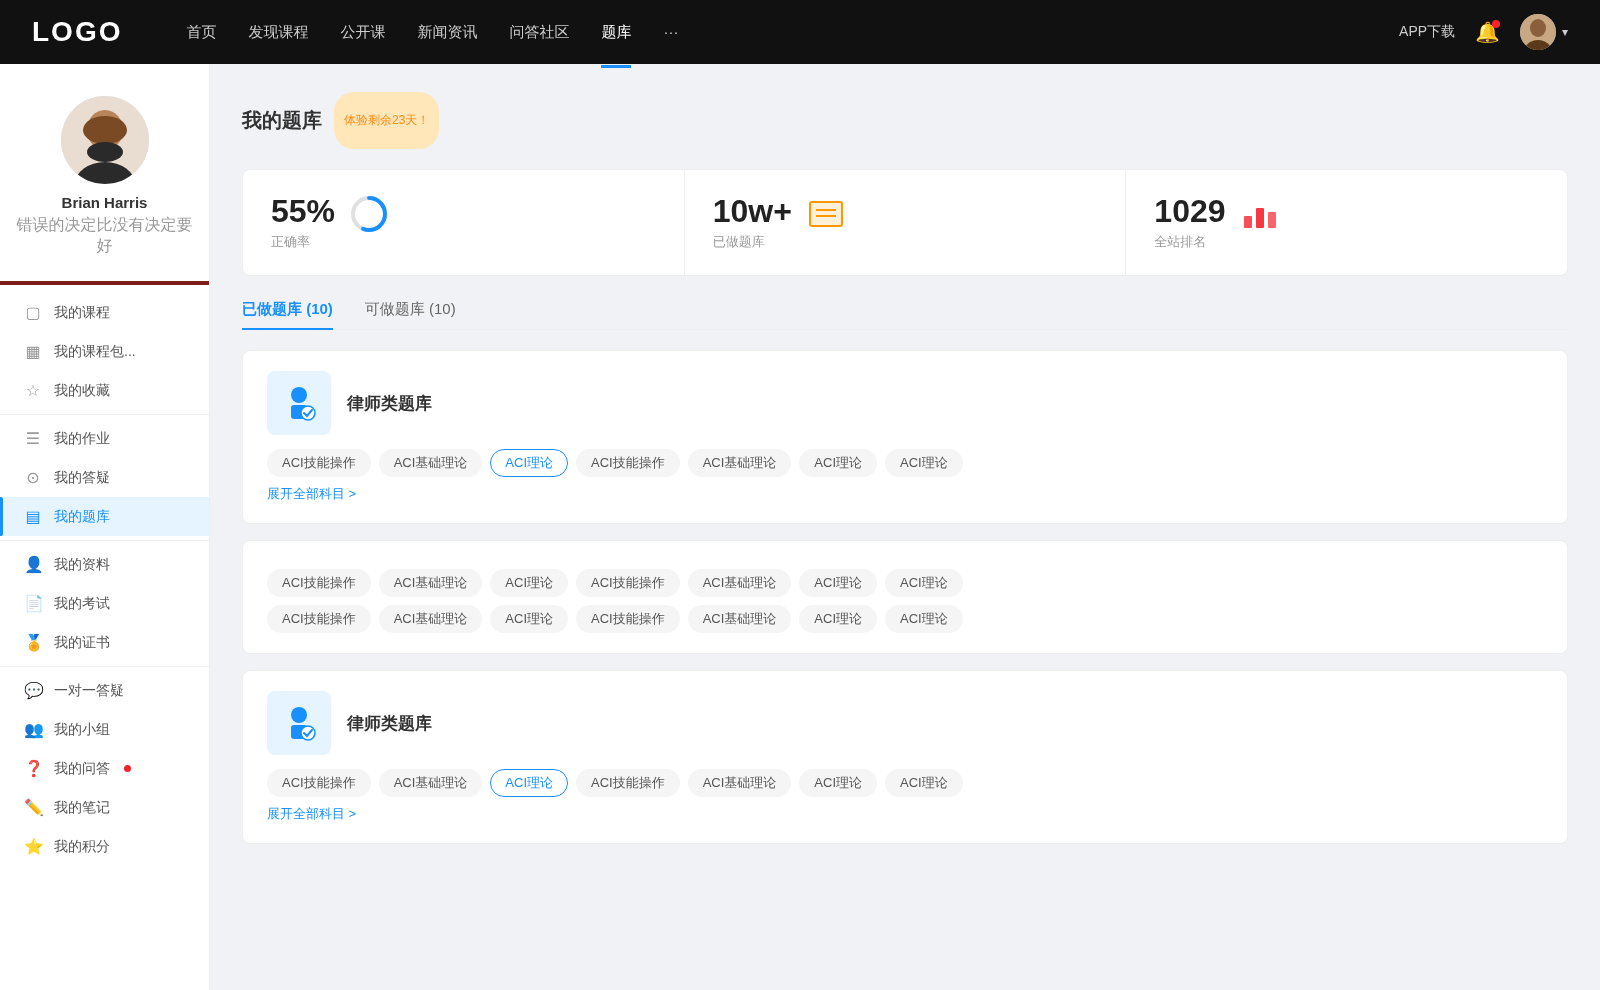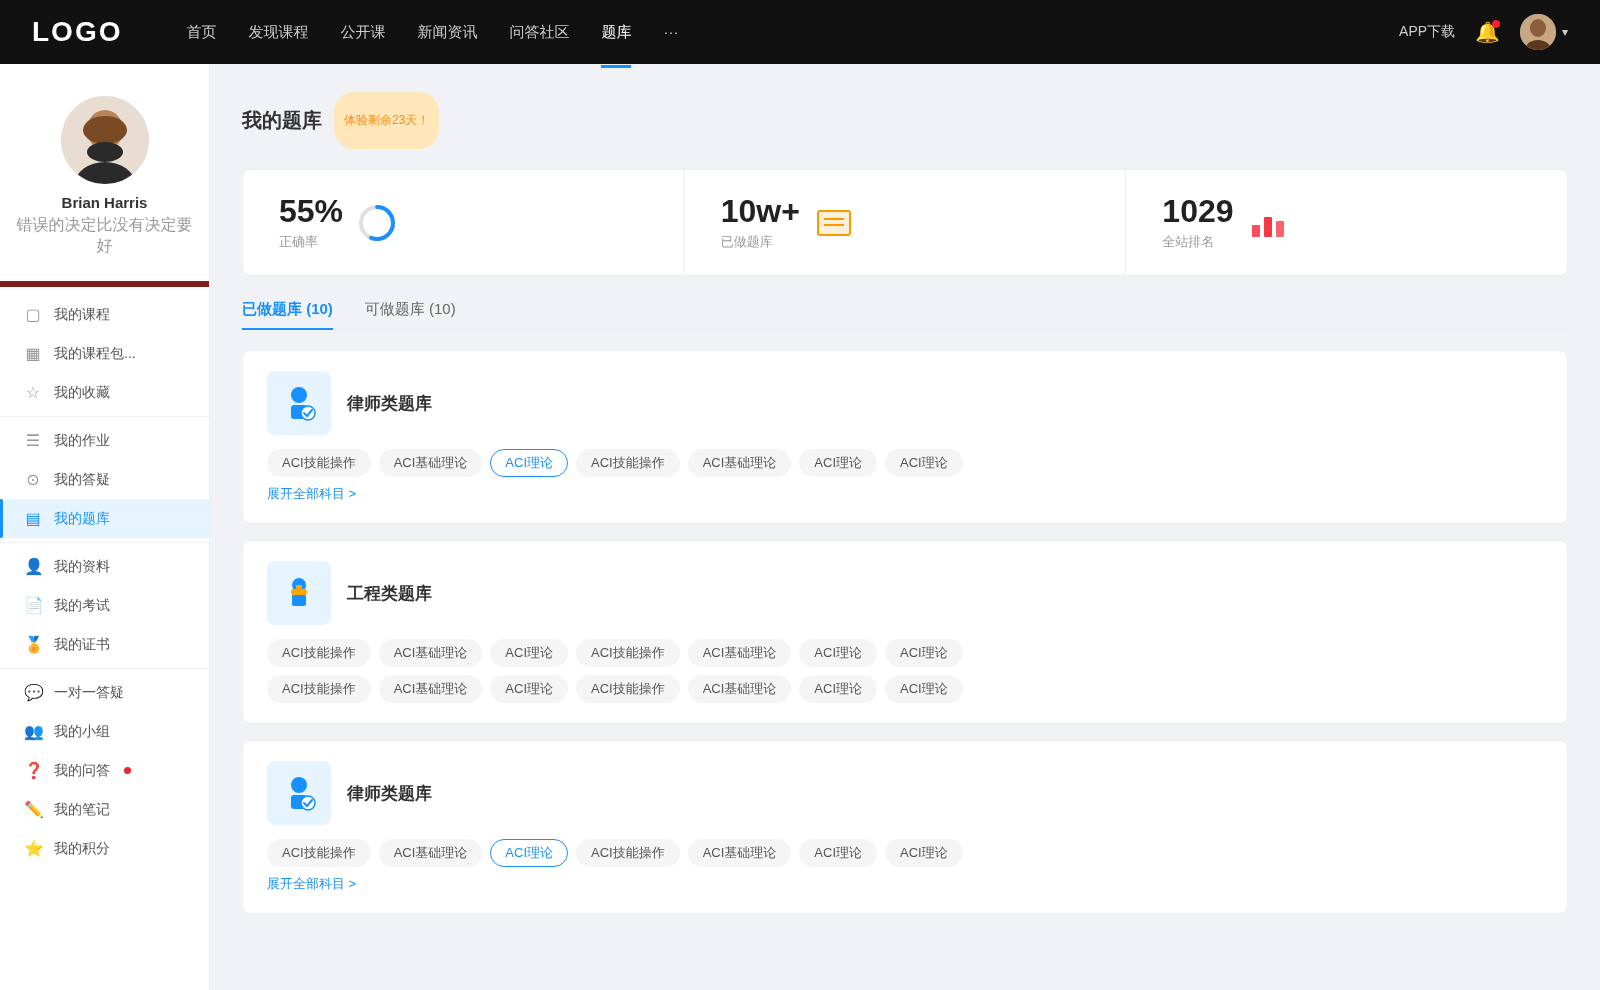--- a/index.html
+++ b/index.html
@@ -103,21 +103,21 @@
       min-height: calc(100vh - 64px);
       padding: 32px 0 16px;
       flex-shrink: 0;
       border-right: 1px solid #eee;
     }
     .sidebar-profile {
       display: flex;
       flex-direction: column;
       align-items: center;
       padding: 0 16px 24px;
-      border-bottom: 6px solid #7f1d1d;
+      border-bottom: 4px solid #7f1d1d;
       margin-bottom: 8px;
     }
     .profile-avatar {
       width: 88px; height: 88px;
       border-radius: 50%;
       background: #dde;
       overflow: hidden;
       margin-bottom: 10px;
     }
     .profile-avatar svg { width: 88px; height: 88px; }
@@ -199,23 +199,22 @@
       display: flex;
       gap: 0;
       background: #fff;
       border-radius: 8px;
       margin-bottom: 24px;
       border: 1px solid #eee;
       overflow: hidden;
     }
     .stat-item {
       flex: 1;
-      padding: 24px 36px;
-      display: flex;
-      align-items: center;
+      padding: 24px 28px;
+      display: flex;
       gap: 14px;
       border-right: 1px solid #eee;
     }
     .stat-item:last-child { border-right: none; }
     .stat-text-group {}
     .stat-value {
       font-size: 32px;
       font-weight: 700;
       color: #222;
       line-height: 1.1;
@@ -508,34 +507,20 @@
         <span class="tag active-tag">ACI理论</span>
         <span class="tag">ACI技能操作</span>
         <span class="tag">ACI基础理论</span>
         <span class="tag">ACI理论</span>
         <span class="tag">ACI理论</span>
       </div>
       <div class="expand-btn">展开全部科目 &gt;</div>
     </div>
 
     <div class="bank-card">
-      <div class="bank-card-header">
-        <div class="bank-icon">
-          <svg width="40" height="40" viewBox="0 0 40 40">
-            <circle cx="20" cy="12" r="7" fill="#1890ff"></circle>
-            <rect x="13" y="21" width="14" height="12" rx="2" fill="#1890ff"></rect>
-            <path d="M14 20 Q20 16 26 20" fill="#ffa500" stroke="#ffa500" stroke-width="1"></path>
-            <rect x="12" y="16" width="16" height="6" rx="3" fill="#ffa500"></rect>
-            <rect x="17" y="12" width="6" height="5" rx="1" fill="#ffa500"></rect>
-          </svg>
-        </div>
-        <div>
-          <div class="bank-card-name">工程类题库</div>
-        </div>
-      </div>
       <div class="tags-row">
         <span class="tag">ACI技能操作</span>
         <span class="tag">ACI基础理论</span>
         <span class="tag">ACI理论</span>
         <span class="tag">ACI技能操作</span>
         <span class="tag">ACI基础理论</span>
         <span class="tag">ACI理论</span>
         <span class="tag">ACI理论</span>
       </div>
       <div class="tags-row">

